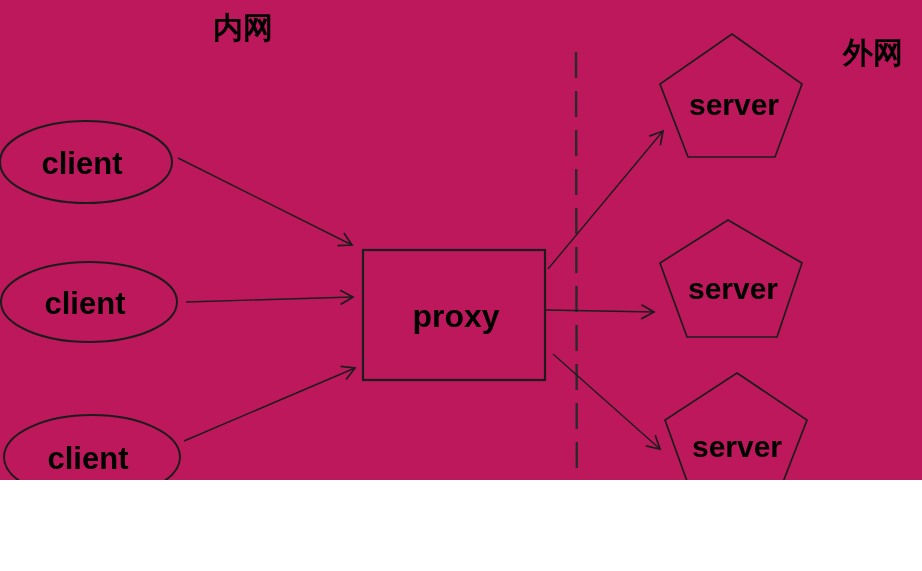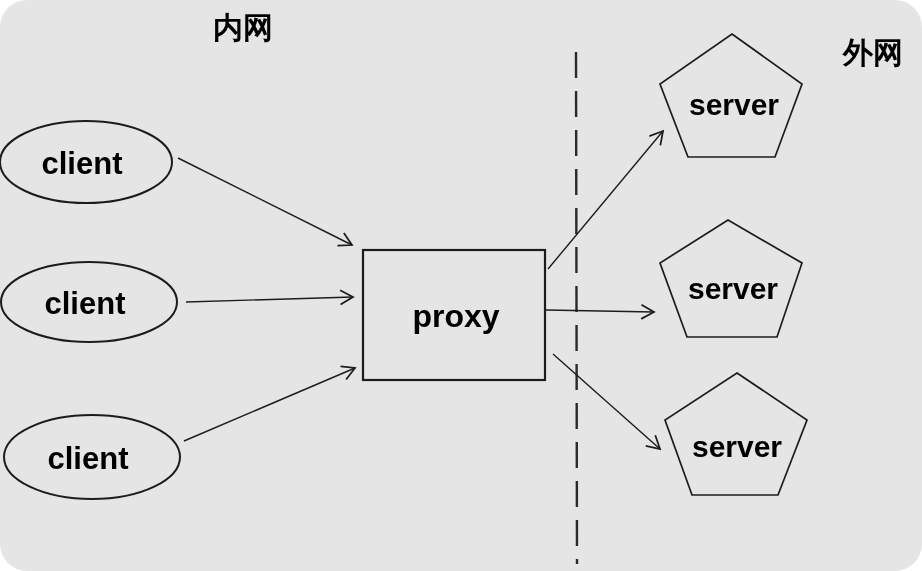--- a/index.html
+++ b/index.html
@@ -3,25 +3,24 @@
 <meta charset="utf-8">
 <style>
   html, body {
     margin: 0;
     padding: 0;
     background: #ffffff;
   }
   .canvas {
     position: relative;
     width: 922px;
-    height: 571px;
-    background: #e5e5e5;
+    height: 480px;
+    background: #be185d;
     overflow: hidden;
     font-family: "Liberation Sans", "DejaVu Sans", sans-serif;
-    border-radius: 27px;
   }
   svg { display: block; }
   .shape {
     fill: none;
     stroke: #1c1c1c;
   }
   .ellipse-shape  { stroke-width: 2; }
   .rect-shape     { stroke-width: 2.2; }
   .pentagon-shape { stroke-width: 1.7; }
   .arrow-line     { stroke: #1c1c1c; stroke-width: 1.4; fill: none; }

